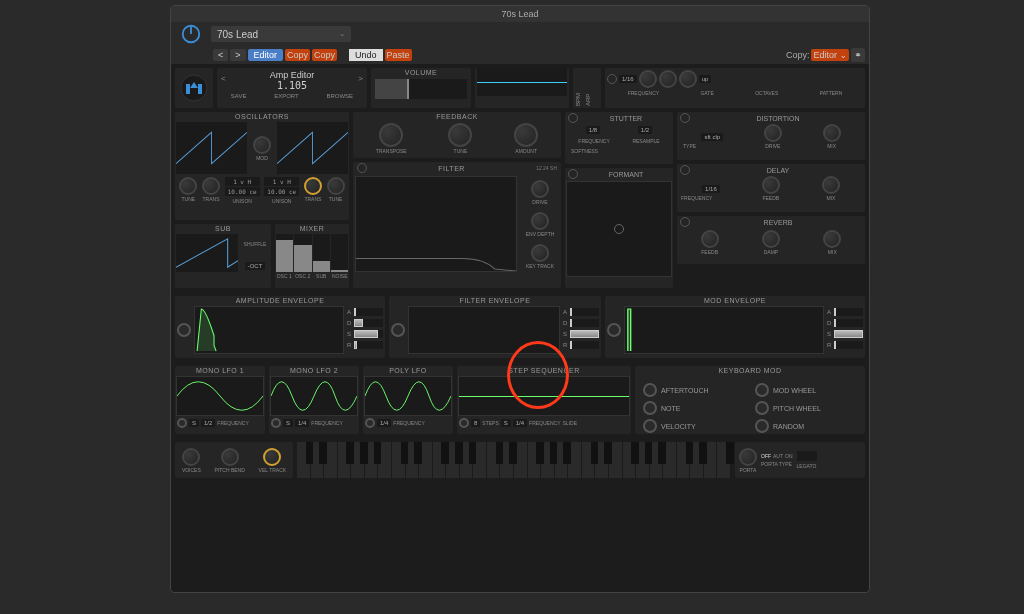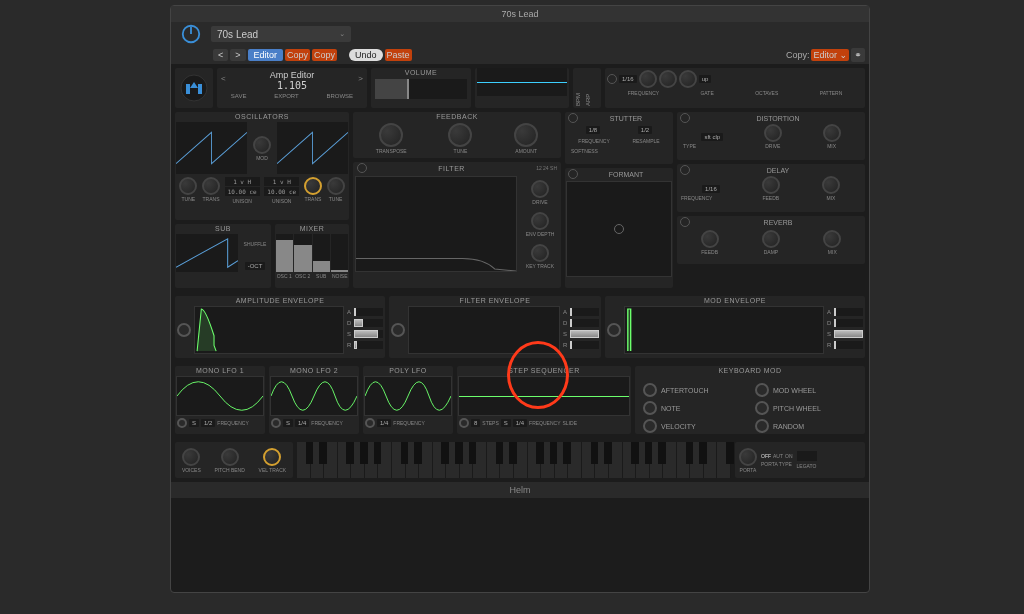--- a/index.html
+++ b/index.html
@@ -7,21 +7,21 @@
   .window { position: absolute; left: 170px; top: 5px; width: 700px; height: 588px; background: #1c1c1c; border: 1px solid #444; border-radius: 4px; }
   .titlebar { height: 16px; background: #333; color: #aaa; font-size: 9px; text-align: center; line-height: 16px; }
   .toolbar { height: 24px; background: #2a2a2a; display: flex; align-items: center; padding: 0 4px; gap: 4px; }
   .power-btn { width: 32px; height: 32px; display: flex; align-items: center; justify-content: center; }
   .power-btn svg { width: 22px; height: 22px; }
   .preset-select { background: #3a3a3a; color: #ccc; font-size: 10px; padding: 2px 6px; border-radius: 2px; width: 140px; height: 16px; display: flex; justify-content: space-between; align-items: center; }
   .toolbar2 { height: 18px; background: #2a2a2a; display: flex; align-items: center; padding: 0 4px; gap: 2px; font-size: 9px; }
   .nav-btn { background: #3a3a3a; color: #ccc; padding: 1px 5px; border-radius: 2px; font-size: 9px; }
   .btn-blue { background: #4a7fc8; color: #fff; padding: 1px 6px; border-radius: 2px; font-size: 9px; }
   .btn-gray { background: #c2410c; color: #ccc; padding: 1px 2px; border-radius: 2px; font-size: 9px; }
-  .btn-white { background: #ddd; color: #222; padding: 1px 6px; border-radius: 6px; font-size: 9px; }
+  .btn-white { background: #ddd; color: #222; padding: 1px 6px; border-radius: 0; font-size: 9px; }
   .spacer { flex: 1; }
   .link-icon { width: 14px; height: 14px; background: #3a3a3a; border-radius: 2px; display: flex; align-items:center; justify-content:center; color:#ccc; font-size:9px;}
 
   .main { padding: 4px; display: grid; gap: 4px; }
   .row1 { display: flex; gap: 4px; }
   .panel { background: #252525; border-radius: 2px; }
   .logo-panel { width: 38px; height: 40px; display: flex; align-items:center; justify-content:center; }
   .preset-panel { flex: 0 0 150px; height: 40px; background: #252525; position: relative; }
   .preset-title { color: #ccc; font-size: 9px; text-align: center; padding-top: 2px; }
   .preset-val { color: #d0d0d0; font-size: 10px; text-align: center; font-family: monospace; }
@@ -762,16 +762,15 @@
           <span>PORTA TYPE</span>
         </div>
         <div style="display:flex;flex-direction:column;align-items:center;gap:2px;">
           <div style="width:20px;height:10px;background:#1a1a1a"></div>
           <span>LEGATO</span>
         </div>
       </div>
     </div>
   </div>
 
-  <div class="footer">Helm</div>
 
   <div class="circle-highlight" style="left:336px; top:335px; width:62px; height:68px;"></div>
 </div>
 
 </body></html>

